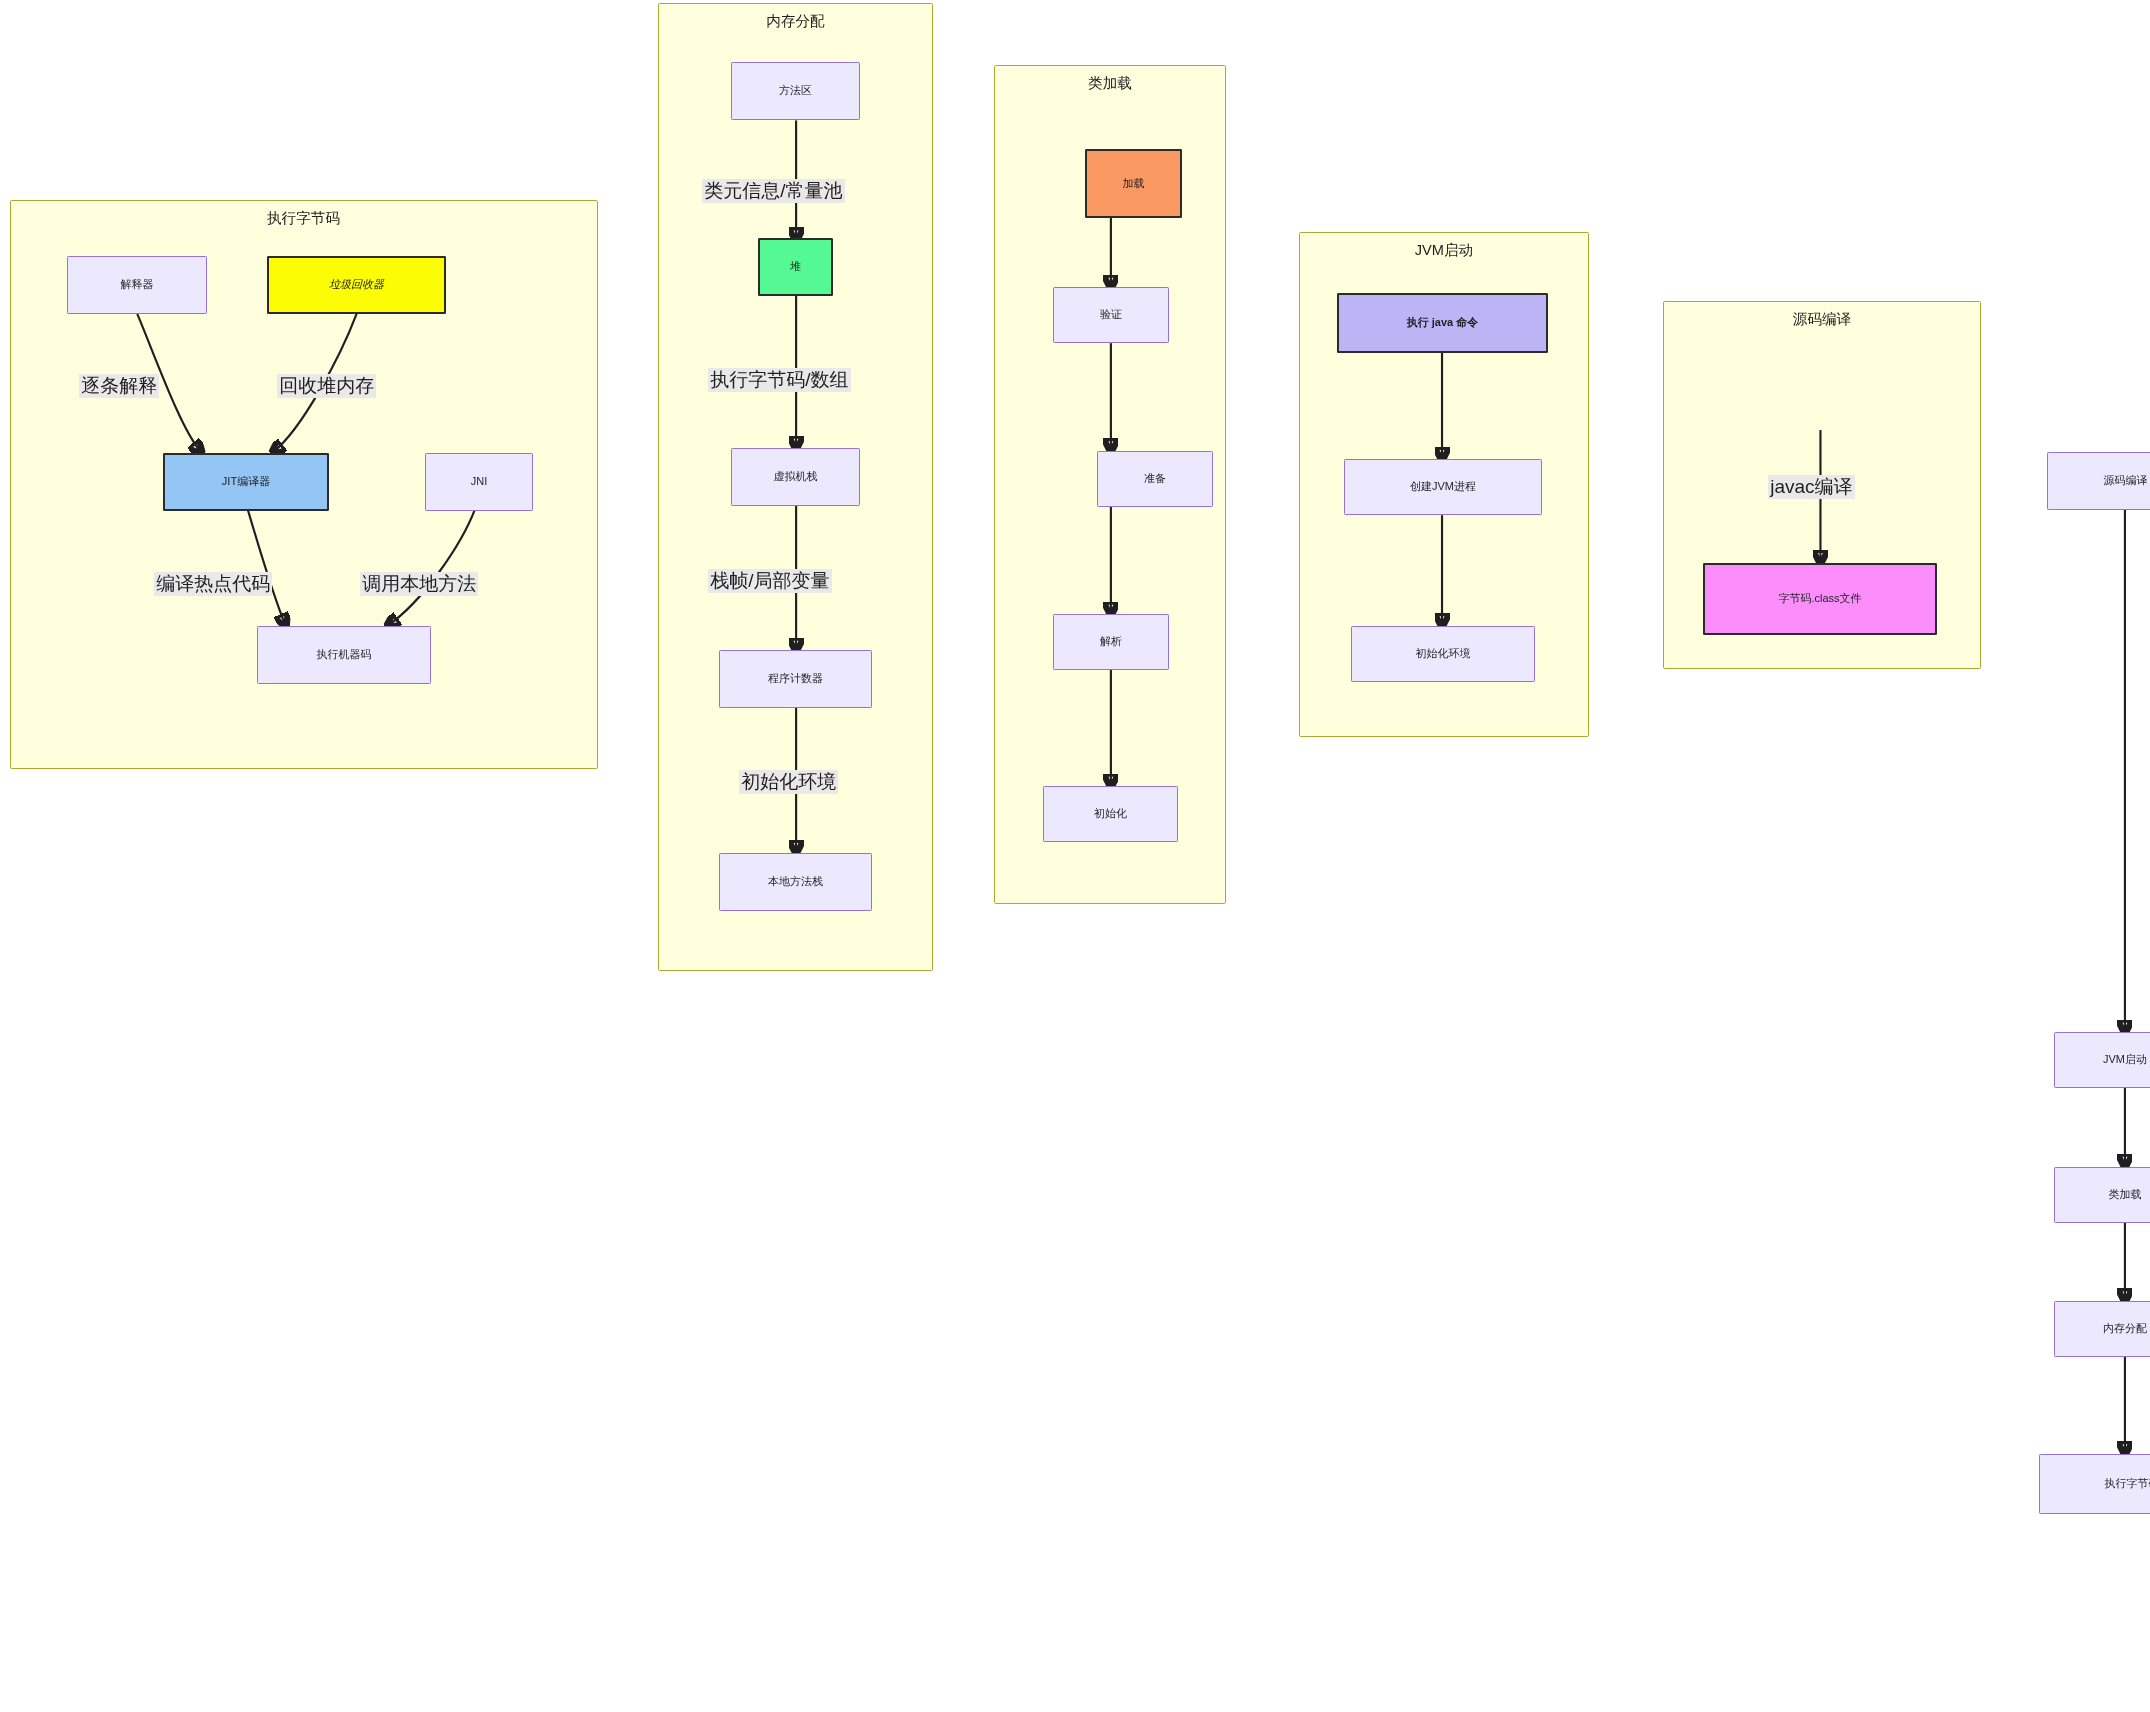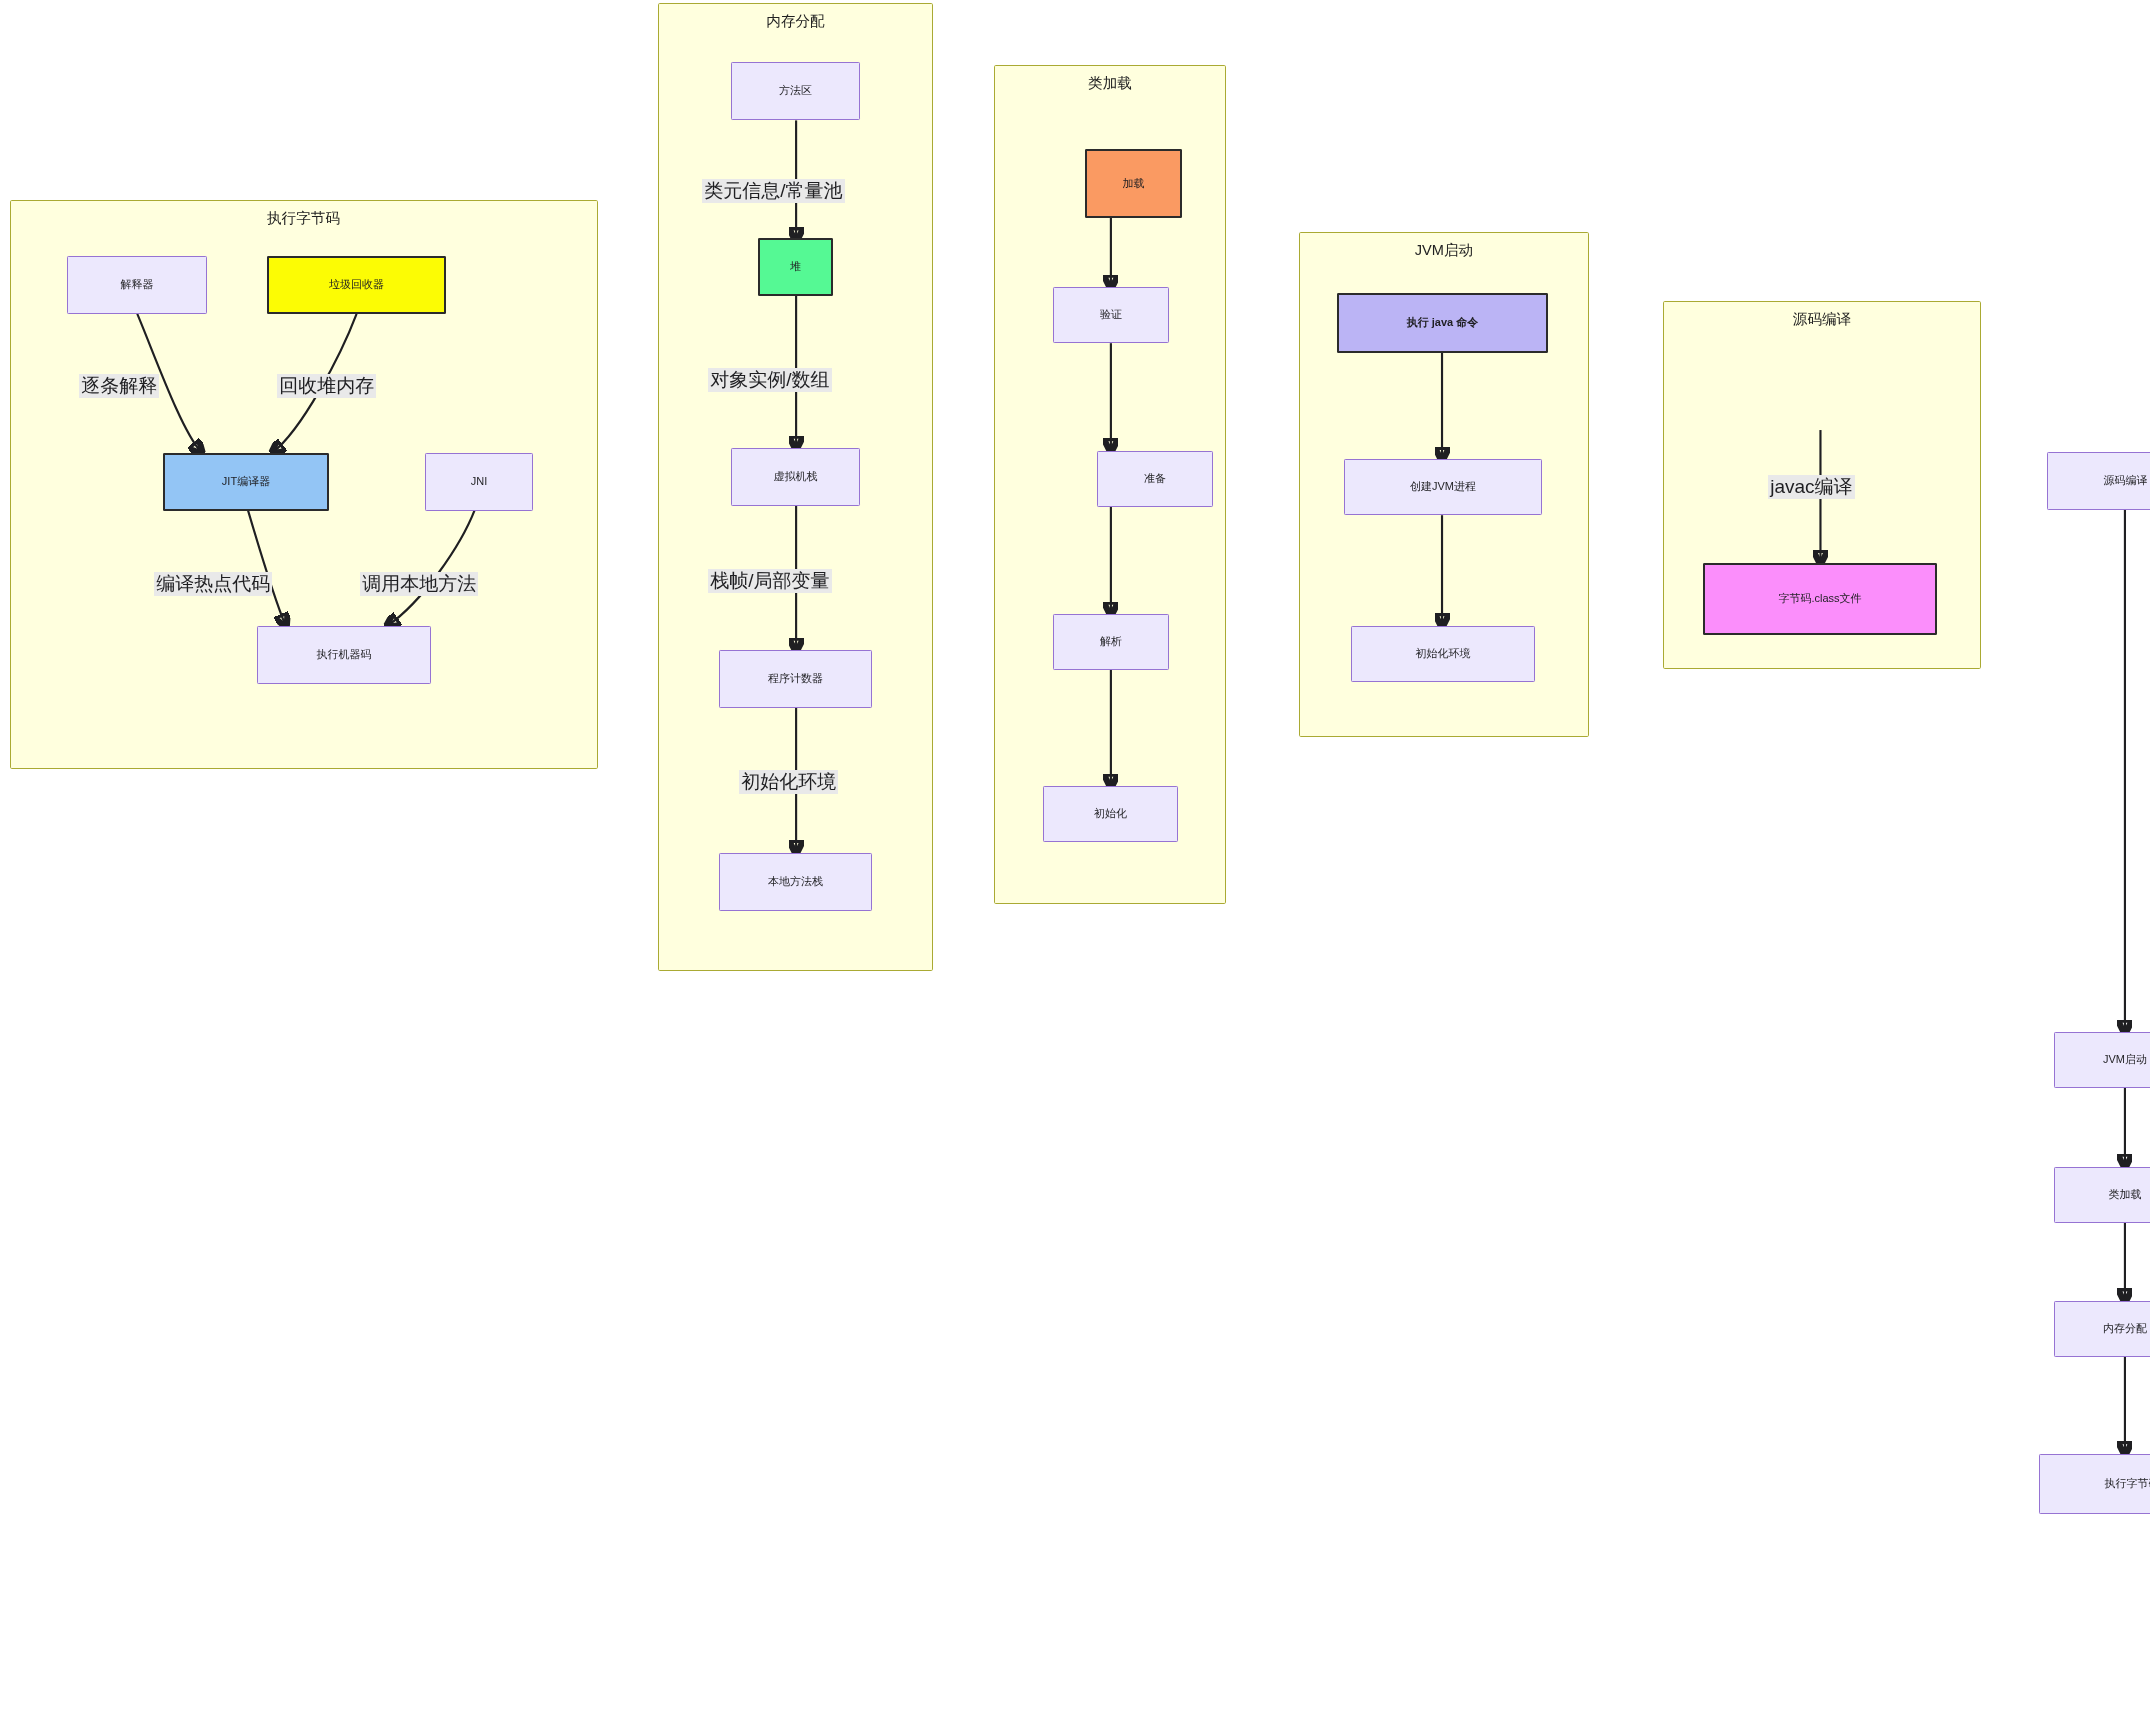--- a/index.html
+++ b/index.html
@@ -81,38 +81,38 @@
 
     <path d="M 5172 3520 C 5600 3620 5850 3740 5947 3790" marker-end="url(#arrow)"></path>
 
     <path d="M 5548 3555 C 5620 3640 5840 3740 5947 3795" marker-end="url(#arrow)"></path>
     <path d="M 6103 3555 L 6103 3725" marker-end="url(#arrow)"></path>
     <path d="M 6662 3555 C 6580 3640 6400 3740 6275 3790" marker-end="url(#arrow)"></path>
     <path d="M 7221 3555 C 7100 3680 6520 3810 6275 3822" marker-end="url(#arrow)"></path>
   </svg>
 
   <div class="node" style="left:67px;top:256px;width:140px;height:58px;">解释器</div>
-  <div class="node yellow hl" style="left:267px;top:256px;width:179px;height:58px;">垃圾回收器</div>
+  <div class="node yellow hl" style="left:267px;top:256px;width:179px;height:58px;font-style:italic;">垃圾回收器</div>
   <div class="node blue hl" style="left:163px;top:453px;width:166px;height:58px;">JIT编译器</div>
   <div class="node" style="left:425px;top:453px;width:108px;height:58px;">JNI</div>
   <div class="node" style="left:257px;top:626px;width:174px;height:58px;">执行机器码</div>
 
   <div class="elabel" style="left:79px;top:374px;">逐条解释</div>
   <div class="elabel" style="left:277px;top:374px;">回收堆内存</div>
   <div class="elabel" style="left:154px;top:572px;">编译热点代码</div>
   <div class="elabel" style="left:360px;top:572px;">调用本地方法</div>
 
   <div class="node" style="left:731px;top:62px;width:129px;height:58px;">方法区</div>
   <div class="node green hl" style="left:758px;top:238px;width:75px;height:58px;">堆</div>
   <div class="node" style="left:731px;top:448px;width:129px;height:58px;">虚拟机栈</div>
   <div class="node" style="left:719px;top:650px;width:153px;height:58px;">程序计数器</div>
   <div class="node" style="left:719px;top:853px;width:153px;height:58px;">本地方法栈</div>
 
   <div class="elabel" style="left:702px;top:179px;">类元信息/常量池</div>
-  <div class="elabel" style="left:708px;top:368px;">对象实例/数组</div>
+  <div class="elabel" style="left:708px;top:368px;">执行字节码/数组</div>
   <div class="elabel" style="left:708px;top:569px;">栈帧/局部变量</div>
   <div class="elabel" style="left:739px;top:770px;">初始化环境</div>
 
   <div class="node orange hl" style="left:1085px;top:117px;width:97px;height:69px;margin-top:32px;">加载</div>
   <div class="node" style="left:1053px;top:287px;width:116px;height:56px;">验证</div>
   <div class="node" style="left:1053px;top:451px;width:116px;height:56px;margin-left:44px;">准备</div>
   <div class="node" style="left:1053px;top:614px;width:116px;height:56px;">解析</div>
   <div class="node" style="left:1043px;top:786px;width:135px;height:56px;">初始化</div>
 
   <div class="node periwinkle hl" style="left:1337px;top:293px;width:211px;height:60px;font-weight:bold;">执行 java 命令</div>

